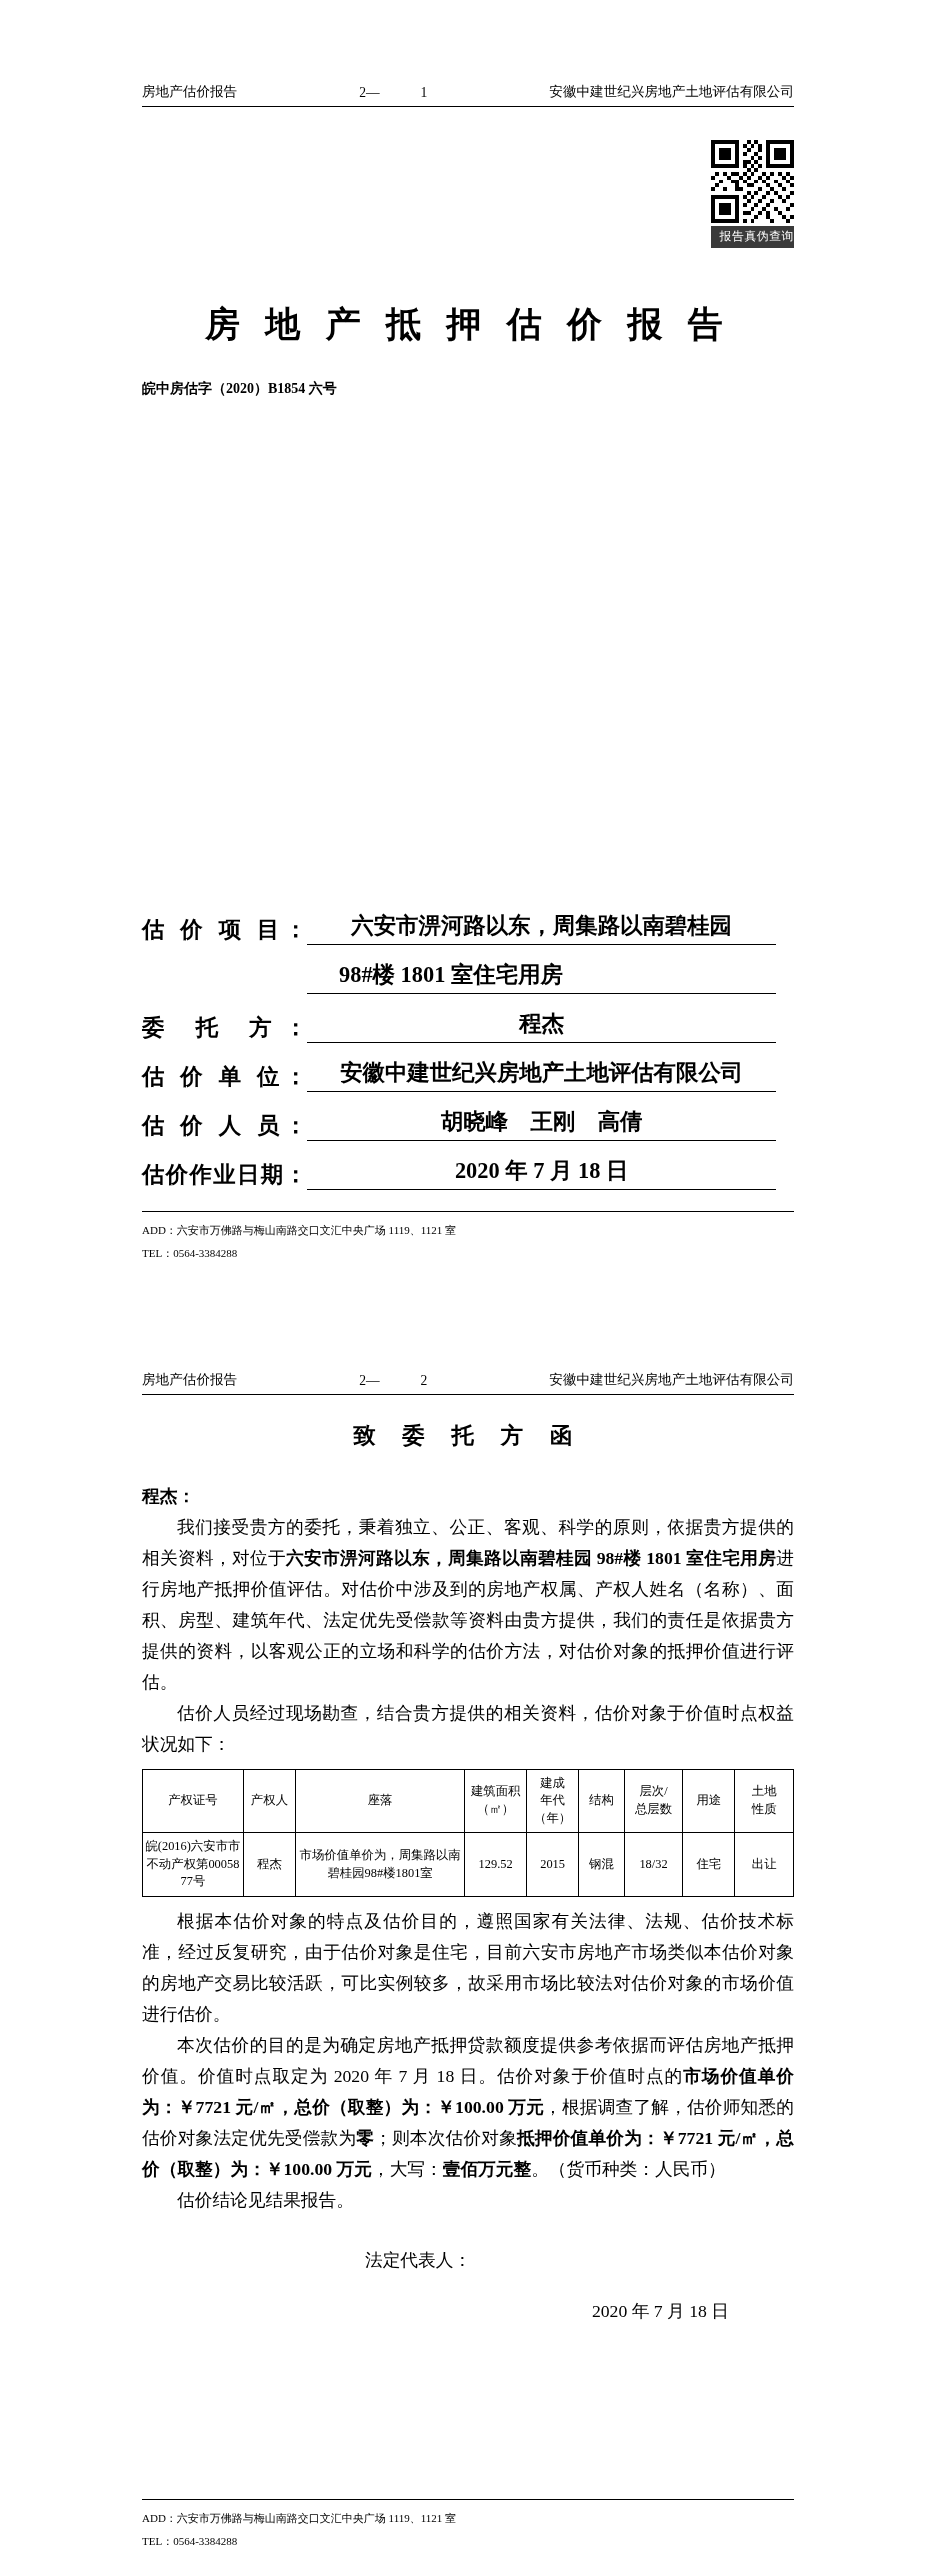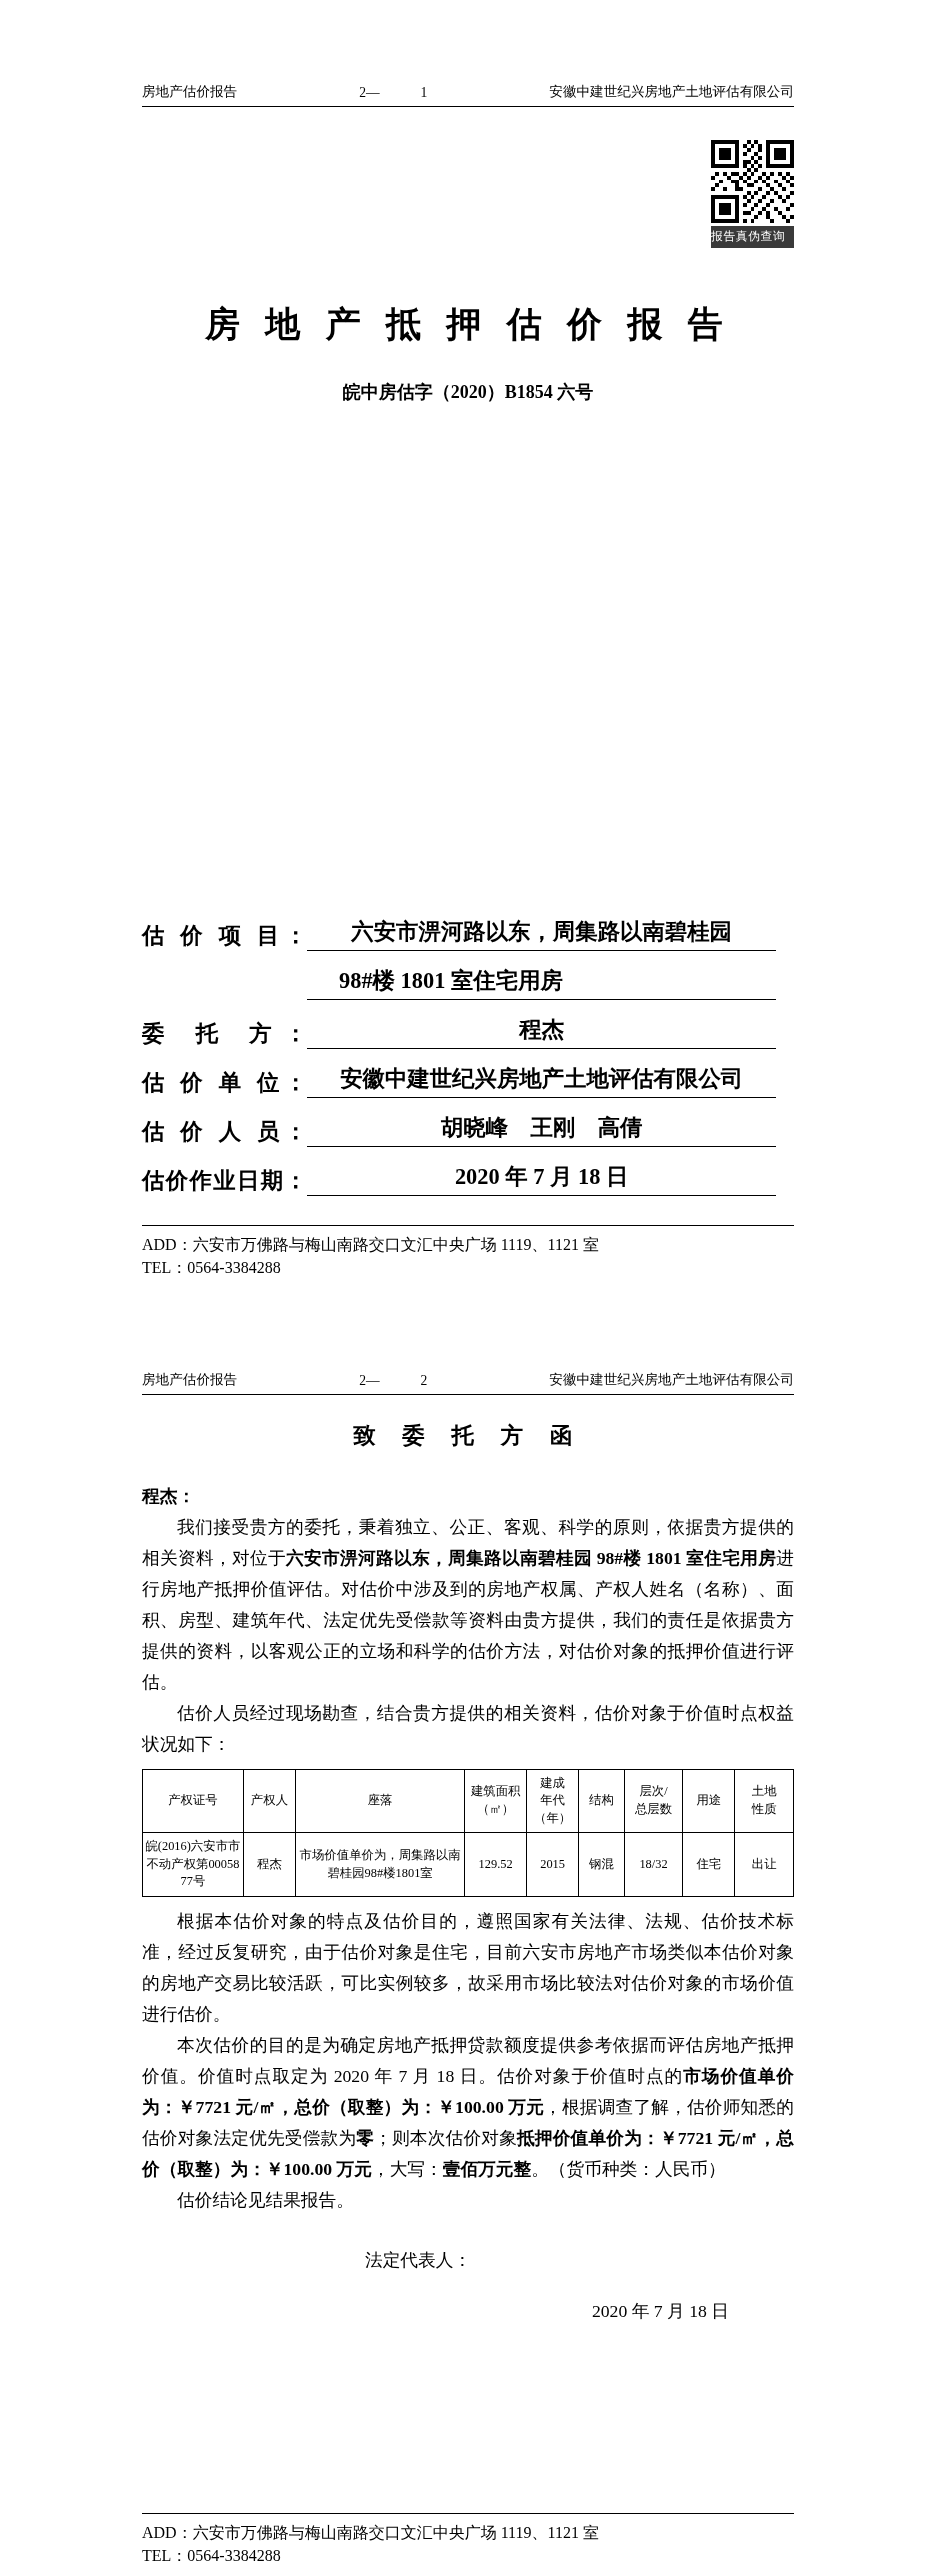--- a/index.html
+++ b/index.html
@@ -31,38 +31,37 @@
   .ph-center { display: flex; gap: 41px; }
   
   .qr-block { position: absolute; top: 140px; right: 142px; width: 83px; }
   .qr-svg { display: block; width: 83px; height: 83px; background: #fff; }
   .qr-caption {
     margin-top: 2.9px;
     background: #3a3a3a;
     color: #fff;
     font-size: 11.8px;
     line-height: 11.8px;
-    text-align: left;
+    text-align: right;
     padding: 5.3px 0;
     font-family: "Liberation Sans", sans-serif;
     letter-spacing: 0.6px;
   }
   
   .title {
     margin-top: 195px;
     text-align: center;
     font-size: 35px;
     font-weight: bold;
     letter-spacing: 8.3px;
     line-height: 1.3;
   }
   .doc-no {
     margin-top: 32px;
-    text-align: center;
-    font-size: 18px;
+    font-size: 14px;
     font-weight: bold;
   }
   .fields {
     margin-top: 498px;
     padding-right: 17.7px;
     font-size: 22.4px;
     font-weight: bold;
   }
   .field-row { display: flex; align-items: flex-end; height: 49px; }
   .field-label {
@@ -77,24 +76,24 @@
     text-align: center;
     padding-bottom: 2.9px;
     white-space: nowrap;
   }
   .field-value.left { text-align: left; padding-left: 32px; }
   
   .page-footer {
     position: absolute;
     left: 142px;
     right: 142px;
-    bottom: 8px;
+    bottom: 22px;
     border-top: 0.6px solid #000;
     padding-top: 7px;
-    font-size: 16px;
+    font-size: 11px;
     line-height: 23.6px;
   }
   
   .letter-title {
     margin-top: 25px;
     text-align: center;
     font-size: 22.4px;
     font-weight: bold;
     letter-spacing: 10.6px;
   }

